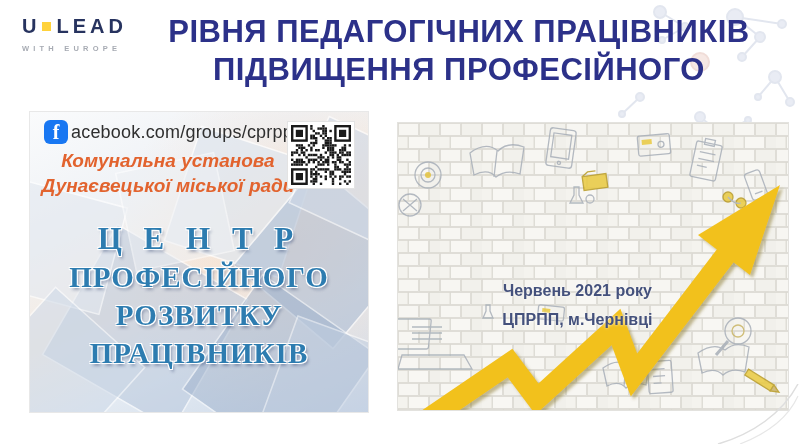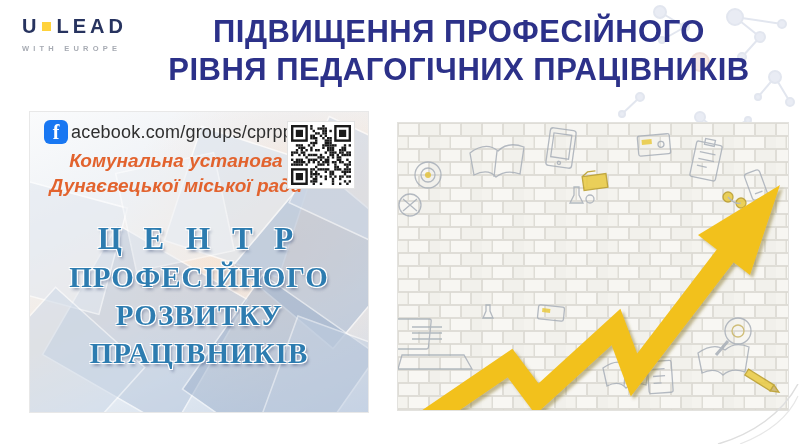--- a/index.html
+++ b/index.html
@@ -25,21 +25,21 @@
       background:
         radial-gradient(circle at 78% 45%, rgba(246,219,198,.6), rgba(246,219,198,0) 58%),
         linear-gradient(155deg,#fafbfc 0%,#eff2f6 28%,#f5ebe2 52%,#e3eaf2 72%,#c9d6e8 100%);
       box-shadow:0 0 0 1px #e8e8e8;}
   .lp-decor{position:absolute;inset:0;}
   .fb-row{position:absolute;top:8px;left:14px;display:flex;align-items:center;gap:3px;}
   .fb-icon{width:24px;height:24px;border-radius:6px;background:#1877f2;color:#fff;
            display:flex;align-items:center;justify-content:center;
            font-weight:700;font-size:20px;font-family:"Liberation Serif",serif;line-height:1;}
   .fb-url{font-size:18px;color:#2f2f2f;letter-spacing:.2px;}
-  .org{position:absolute;top:36px;left:8px;width:276px;text-align:center;
+  .org{position:absolute;top:36px;left:0;width:276px;text-align:center;
        font-style:italic;font-weight:700;font-size:19px;line-height:25px;color:#e2632e;}
   .qr-wrap{position:absolute;top:10px;right:14px;width:66px;height:66px;background:#fff;
            box-shadow:0 0 0 1px #e3e3e3;display:flex;align-items:center;justify-content:center;}
   .lp-title{position:absolute;top:108px;left:0;right:0;text-align:center;
       font-family:"Liberation Serif",serif;font-weight:700;font-size:29px;line-height:38px;
       color:#2d7cb0;letter-spacing:1px;
       text-shadow:-1px -1px 0 #fff,1px -1px 0 #fff,-1px 1px 0 #fff,1px 1px 0 #fff,
                   2px 3px 3px rgba(20,40,90,.35);}
   .lp-line1{font-size:31px;letter-spacing:7px;}
 
@@ -95,22 +95,22 @@
   <div class="logo">
     <div class="logo-row">
       <span>U</span>
       <span class="logo-dash"></span>
       <span>LEAD</span>
     </div>
     <div class="logo-tag">WITH EUROPE</div>
   </div>
 
   <div class="header">
+    <div>РІВНЯ ПЕДАГОГІЧНИХ ПРАЦІВНИКІВ</div>
     <div>ПІДВИЩЕННЯ ПРОФЕСІЙНОГО</div>
-    <div>РІВНЯ ПЕДАГОГІЧНИХ ПРАЦІВНИКІВ</div>
   </div>
 
   <div class="left-panel">
     <svg class="lp-decor" width="338" height="300" viewBox="0 0 338 300">
       <g stroke="#ffffff" stroke-width="1.5">
         <rect x="150" y="30" width="120" height="120" fill="#dfe7f0" opacity=".7" transform="rotate(18 210 90)"></rect>
         <rect x="230" y="80" width="130" height="130" fill="#aebfd6" opacity=".6" transform="rotate(40 295 145)"></rect>
         <rect x="40" y="140" width="150" height="150" fill="#b9c8dd" opacity=".55" transform="rotate(30 115 215)"></rect>
         <rect x="-25" y="80" width="110" height="110" fill="#e4e9f0" opacity=".6" transform="rotate(15 30 135)"></rect>
         <rect x="180" y="190" width="140" height="140" fill="#9db1cc" opacity=".5" transform="rotate(35 250 260)"></rect>
@@ -457,19 +457,23 @@
           <path d="M376 254l8 3.5-8 3.5z" fill="#cbb16a" stroke="#b89a23"></path>
           </g>
       </g>
 
       <g filter="url(#arrowShadow)">
         <polyline points="24,300 112,240 139,276 218,204 236,252 334,124" fill="none" stroke="#f2c11e" stroke-width="21" stroke-linejoin="miter"></polyline>
         <polygon points="300,112 352,152 382,62" fill="#f2c11e"></polygon>
       </g>
     </svg>
 
+    <div class="rp-sub">
+      <div>Червень 2021 року</div>
+      <div>ЦПРПП, м.Чернівці</div>
+    </div>
   </div>
 
   <svg class="swirl" width="100" height="60" viewBox="0 0 100 60">
     <path d="M98 0C82 30 52 50 18 60" stroke="#dedede" stroke-width="1.5" fill="none"></path>
     <path d="M98 12C88 34 66 50 40 60" stroke="#e7e7e7" stroke-width="1.2" fill="none"></path>
   </svg>
 </div>
 
 </body></html>

